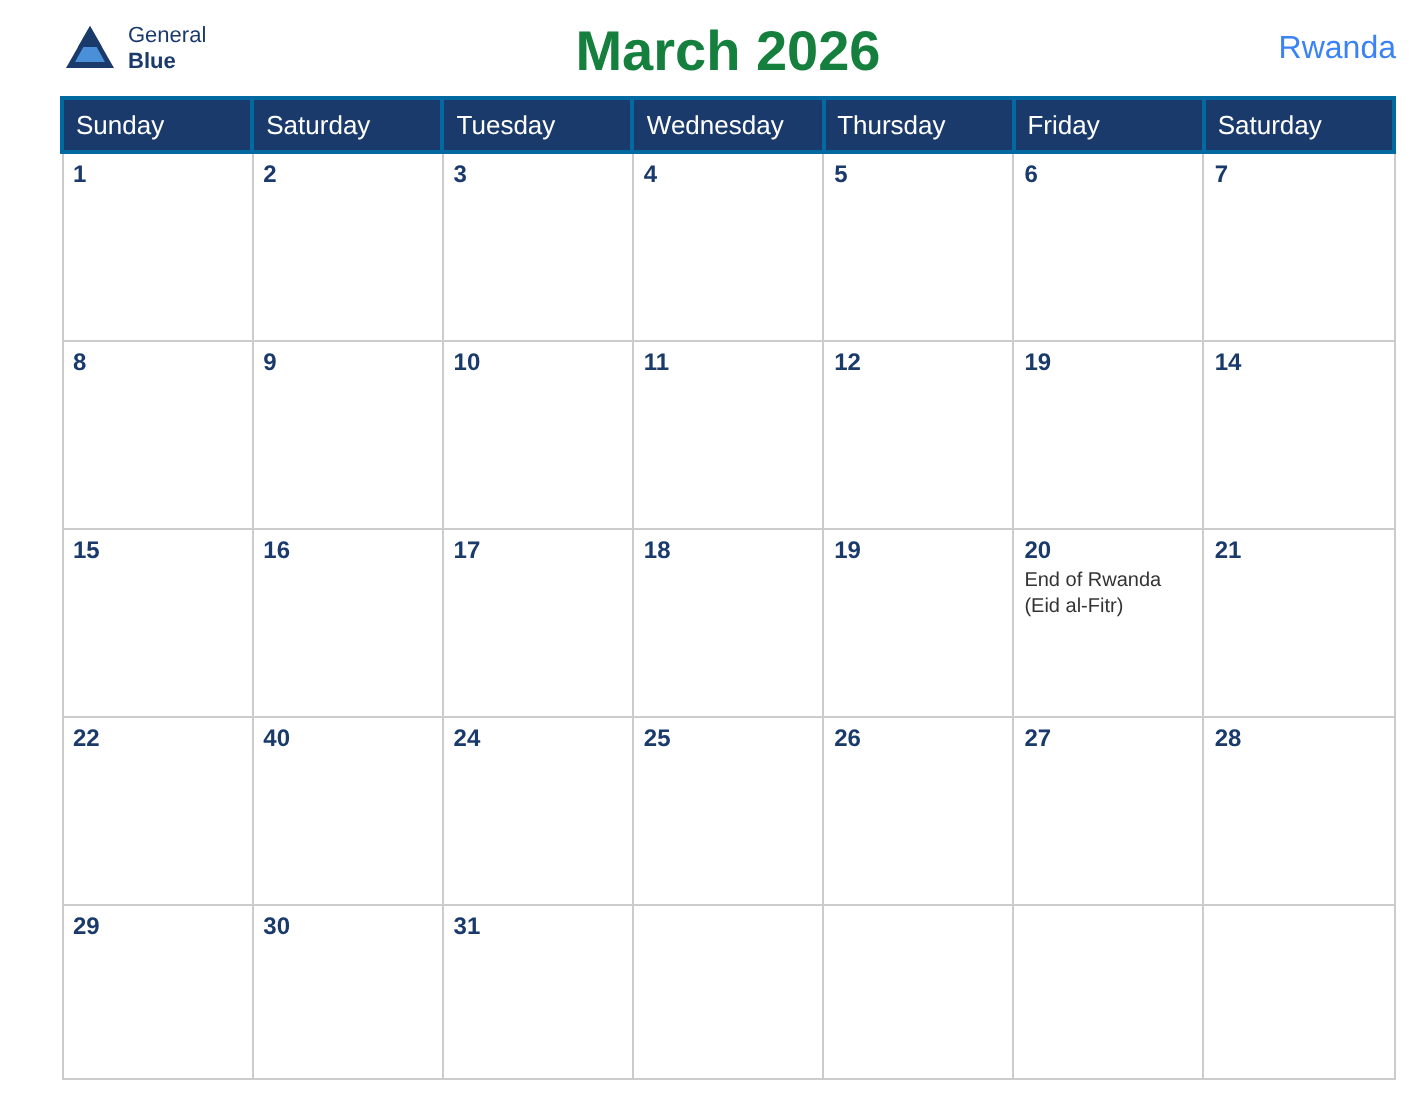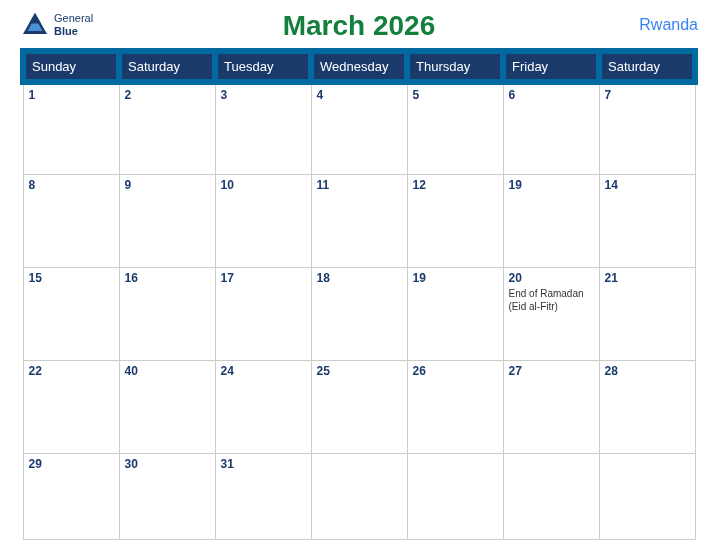--- a/index.html
+++ b/index.html
@@ -6,21 +6,21 @@
     body {
       width: 712px;
       height: 550px;
       font-family: Arial, sans-serif;
       background: #fff;
       overflow: hidden;
     }
     .calendar-container {
       width: 712px;
       height: 550px;
-      padding: 10px 14px 10px 20px;
+      padding: 10px 14px 10px 30px;
       display: flex;
       flex-direction: column;
     }
     .header {
       display: flex;
       align-items: flex-start;
       justify-content: center;
       position: relative;
       margin-bottom: 6px;
     }
@@ -61,21 +61,21 @@
       flex: 1;
       border-collapse: collapse;
     }
     .calendar-table th {
       background-color: #1a3a6b;
       color: #fff;
       text-align: left;
       padding: 5px 6px;
       font-size: 13px;
       font-weight: normal;
-      border: 6px solid #0369a1;
+      border: 2px solid #0369a1;
     }
     .calendar-table td {
       border: 1px solid #ccc;
       vertical-align: top;
       padding: 3px 5px;
       width: calc(100% / 7);
       height: 78px;
     }
     .day-number {
       font-size: 12px;
@@ -185,21 +185,21 @@
             <div class="day-number">17</div>
           </td>
           <td>
             <div class="day-number">18</div>
           </td>
           <td>
             <div class="day-number">19</div>
           </td>
           <td>
             <div class="day-number">20</div>
-            <div class="event-text">End of Ramadan (Eid al-Fitr)</div>
+            <div class="event-text">End of Rwanda (Eid al-Fitr)</div>
           </td>
           <td>
             <div class="day-number">21</div>
           </td>
         </tr>
         <tr>
           <td>
             <div class="day-number">22</div>
           </td>
           <td>

